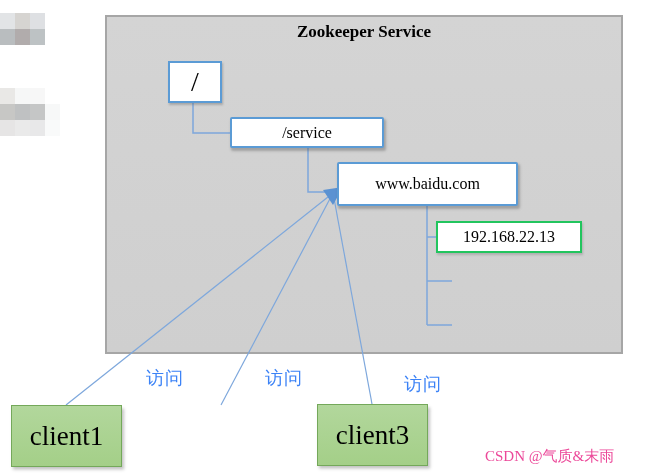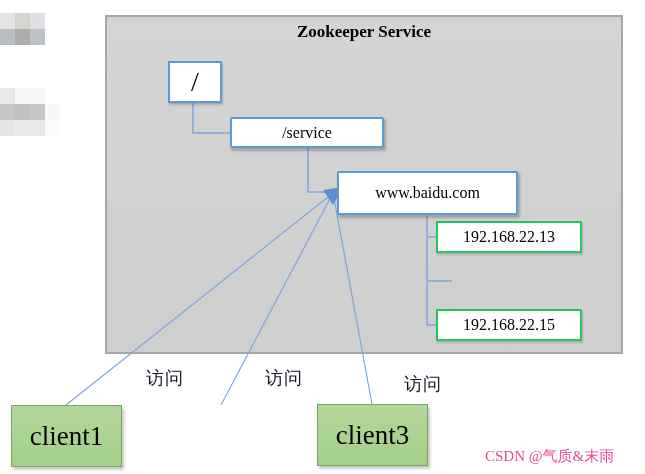--- a/index.html
+++ b/index.html
@@ -25,36 +25,36 @@
   
   .node{
     position:absolute;z-index:3;background:#ffffff;color:#000;
     display:flex;align-items:center;justify-content:center;
     border:2px solid #5b9bd5;font-size:16px;
   }
   .node-root{left:168px;top:61px;width:50px;height:38px;font-size:28px;
     box-shadow:1px 2px 2px rgba(90,90,90,.35);}
   .node-rounded{border-radius:2px;box-shadow:1.5px 2.5px 2.5px rgba(90,90,90,.4);}
   .node-service{left:230px;top:117px;width:150px;height:27px;}
-  .node-domain{left:337px;top:171px;width:177px;height:40px;}
+  .node-domain{left:337px;top:162px;width:177px;height:40px;}
   .node-ip{left:436px;width:142px;height:28px;border:2px solid #22c55e;
     box-shadow:1px 1.5px 2px rgba(100,100,100,.3);}
   .node-ip1{top:221px;} .node-ip2{top:265px;} .node-ip3{top:309px;}
   
   .client{
     position:absolute;z-index:3;width:109px;height:60px;
     background:linear-gradient(180deg,#b2d79c 0%,#a4cf88 100%);
     border:1.5px solid #74a85a;color:#000;font-size:27px;
     display:flex;align-items:center;justify-content:center;
     box-shadow:2px 2.5px 3px rgba(80,80,80,.35);
   }
   .client1{left:11px;top:405px;} .client2{left:165px;top:405px;} .client3{left:317px;top:404px;}
   
   .access{
-    position:absolute;z-index:4;color:#0f172a;font-size:18px;letter-spacing:1px;
+    position:absolute;z-index:4;color:#3b82f6;font-size:18px;letter-spacing:1px;
   }
   .access1{left:146px;top:366px;} .access2{left:265px;top:366px;} .access3{left:404px;top:372px;}
   
   .watermark{
     position:absolute;left:485px;top:447px;z-index:4;
     color:#ec4899;font-size:15px;text-shadow:0 1px 0 #fff;
   }
 </style>
 </head>
 <body>
@@ -99,21 +99,20 @@
     <path d="M333 193 L221 405" fill="none" stroke="#7da7dc" stroke-width="1.2"></path>
     <path d="M333 193 L372 404" fill="none" stroke="#7da7dc" stroke-width="1.2"></path>
 
     <polygon points="343,187 323,190 333,205" fill="#5b92d2"></polygon>
   </svg>
 
   <div class="node node-root">/</div>
   <div class="node node-rounded node-service">/service</div>
   <div class="node node-rounded node-domain">www.baidu.com</div>
   <div class="node node-ip node-ip1">192.168.22.13</div>
-  <div class="node node-ip node-ip3">192.168.22.15</div>
 
   <div class="client client1">client1</div>
   <div class="client client3">client3</div>
 
   <div class="access access1">访问</div>
   <div class="access access2">访问</div>
   <div class="access access3">访问</div>
 
   <div class="watermark">CSDN @气质&amp;末雨</div>
 

